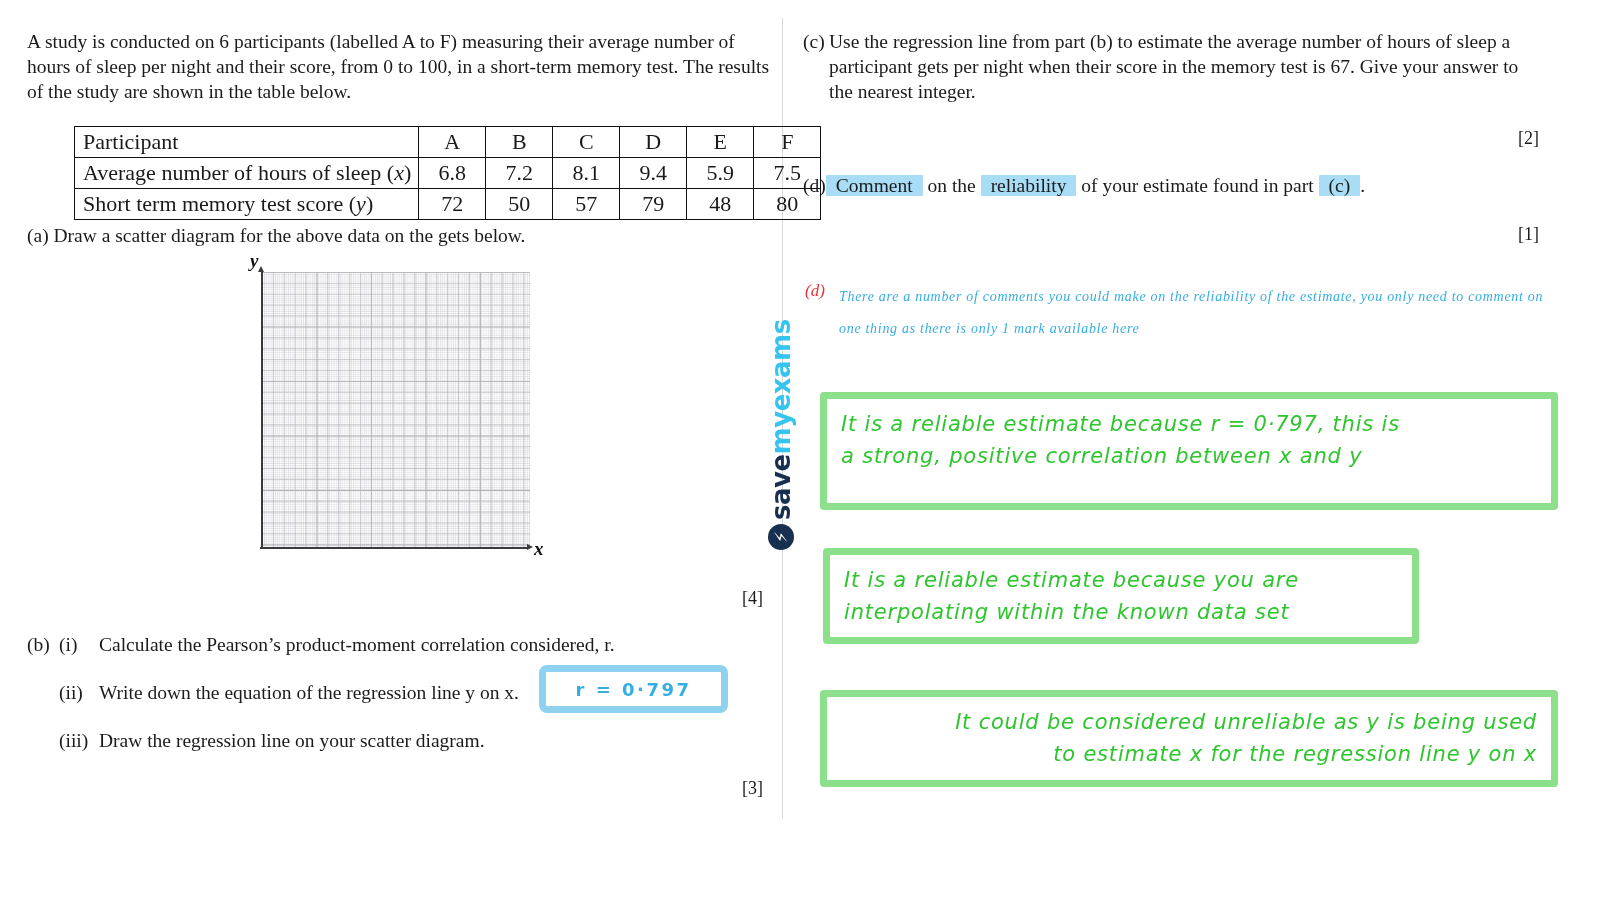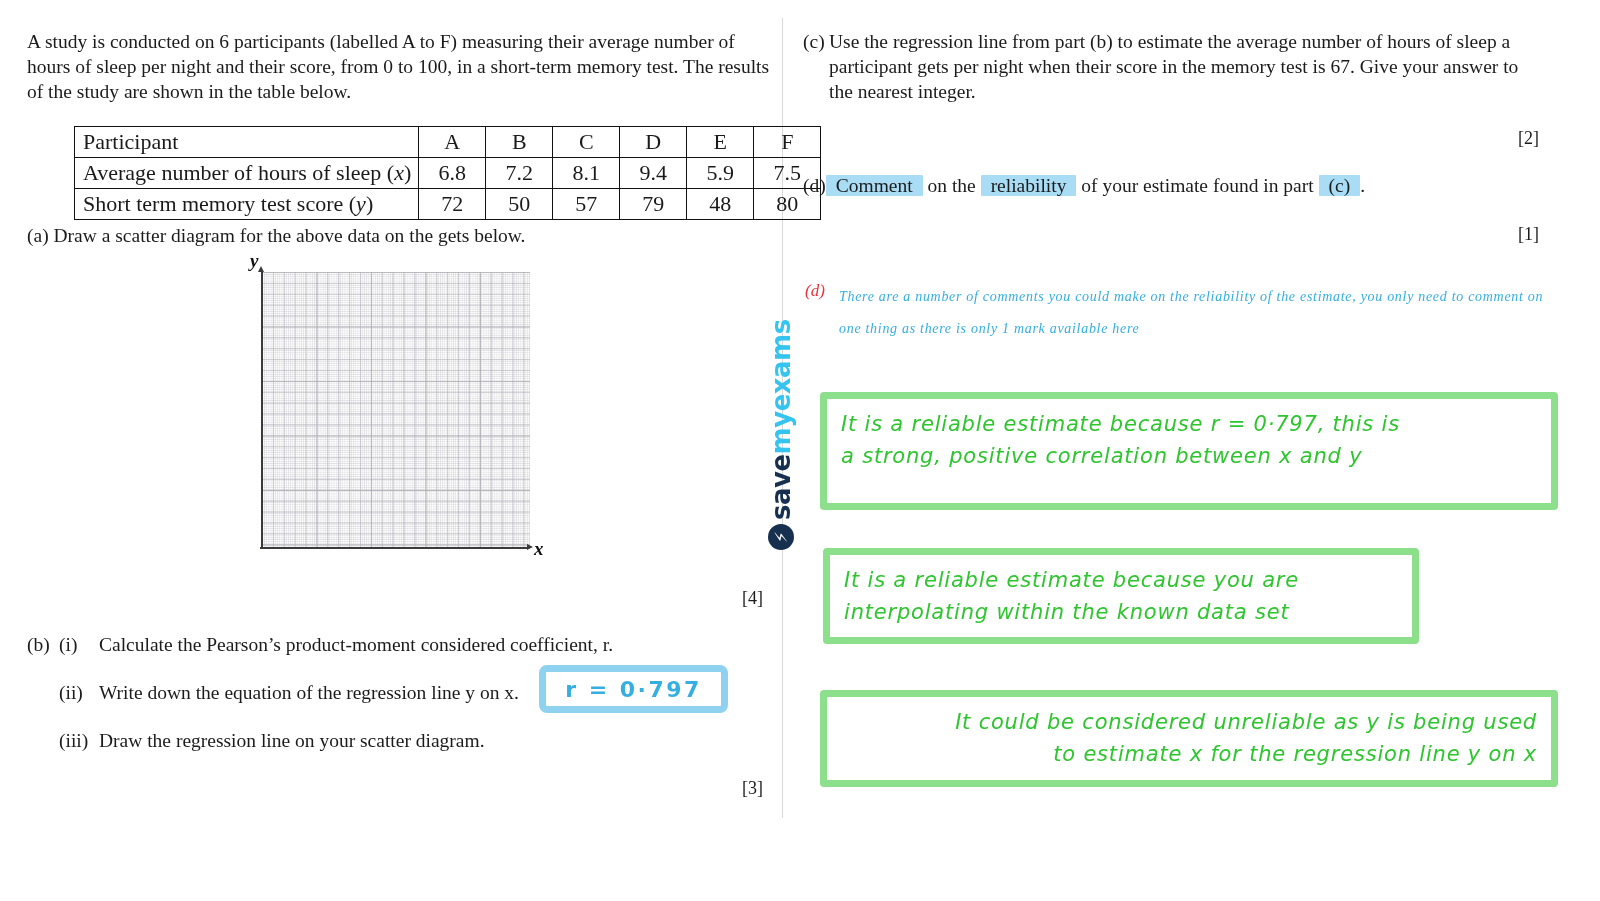--- a/index.html
+++ b/index.html
@@ -163,21 +163,21 @@
     width:189px;height:48px;
     background:#ffffff;
     border:7px solid #8ed2f0;
     border-radius:8px;
     box-sizing:border-box;
     display:flex;align-items:center;justify-content:center;
   }
   #r-answer .val{
     color:#35aee2;
     font-family:"DejaVu Sans", sans-serif;
-    font-size:22px;
+    font-size:18px;
     font-weight:bold;
     letter-spacing:2.5px;
   }
 
   
   .green-box{
     position:absolute;
     background:#ffffff;
     border:7px solid #8ce08c;
     border-radius:4px;
@@ -284,21 +284,21 @@
     <div class="axis-label" id="lbl-y">y</div>
     <div class="axis-label" id="lbl-x">x</div>
   </div>
 
   <div class="mark" style="left:742px;top:588px;">[4]</div>
 
   <div id="part-b" class="q-text">
     <div class="b-row">
       <div class="b-label">(b)</div>
       <div class="b-num">(i)</div>
-      <div class="b-body">Calculate the Pearson’s product-moment considered coefficient, r.</div>
+      <div class="b-body">Calculate the Pearson’s product-moment correlation considered, r.</div>
     </div>
     <div class="b-row">
       <div class="b-label"></div>
       <div class="b-num">(ii)</div>
       <div class="b-body">Write down the equation of the regression line y on x.</div>
     </div>
     <div class="b-row">
       <div class="b-label"></div>
       <div class="b-num">(iii)</div>
       <div class="b-body">Draw the regression line on your scatter diagram.</div>

